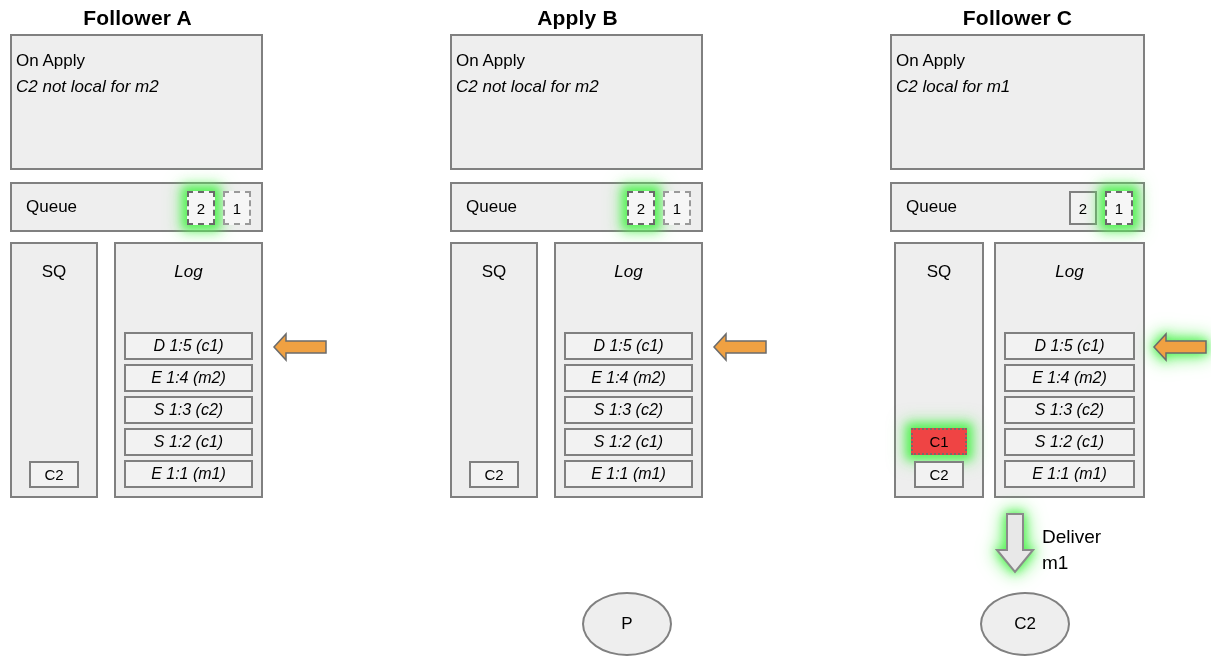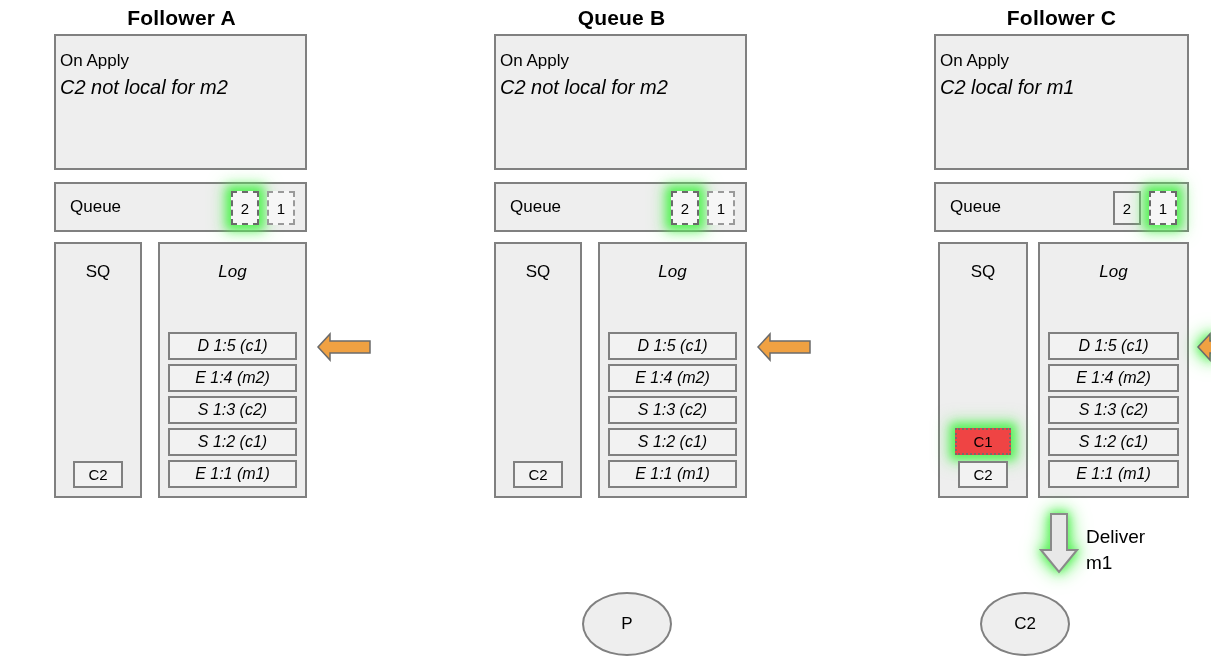--- a/index.html
+++ b/index.html
@@ -14,21 +14,20 @@
     font-family: "Liberation Sans", sans-serif;
     color: #000000;
     overflow: hidden;
   }
 
   .node-col {
     position: absolute;
     top: 0;
     width: 270px;
     height: 669px;
-    margin-left: 44px;
   }
   #col-a { left: 10px; }
   #col-b { left: 450px; }
   #col-c { left: 890px; }
 
   .node-title {
     position: absolute;
     top: 6px;
     left: 0;
     width: 255px;
@@ -54,21 +53,21 @@
     padding: 12px 14px 0 4px;
   }
   #col-c .apply-panel { width: 255px; }
 
   .apply-head {
     font-size: 17px;
     line-height: 26px;
     white-space: nowrap;
   }
   .apply-line {
-    font-size: 20px;
+    font-size: 17px;
     font-style: italic;
     line-height: 26px;
     white-space: nowrap;
   }
 
   
   .queue-panel {
     top: 182px;
     left: 0;
     width: 253px;
@@ -265,21 +264,21 @@
   </div>
 
   <div class="left-arrow" id="arrow-a">
     <svg viewBox="0 0 56 30" width="56" height="30">
       <polygon points="14,2 14,9 54,9 54,21 14,21 14,28 2,15" fill="#f0a142" stroke="#6b6b6b" stroke-width="1.5"></polygon>
     </svg>
   </div>
 </div>
 
 <div class="node-col" id="col-b">
-  <div class="node-title">Queue B</div>
+  <div class="node-title">Apply B</div>
 
   <div class="panel apply-panel">
     <div class="apply-head">On Apply</div>
     <div class="apply-line">C2 not local for m2</div>
   </div>
 
   <div class="panel queue-panel">
     <div class="queue-label">Queue</div>
     <div class="queue-slots">
       <div class="qbox dashed hl">2</div>

